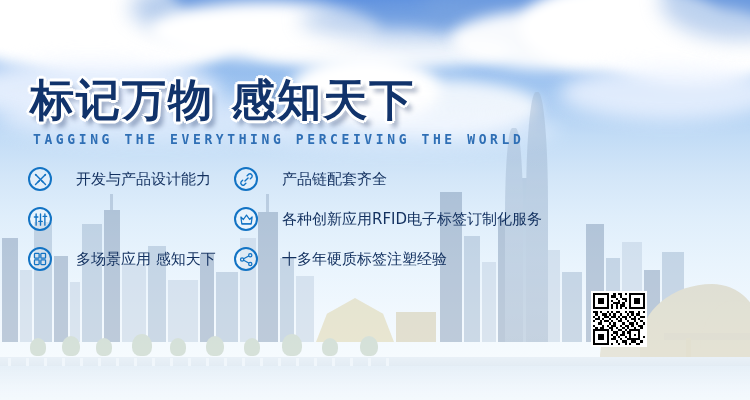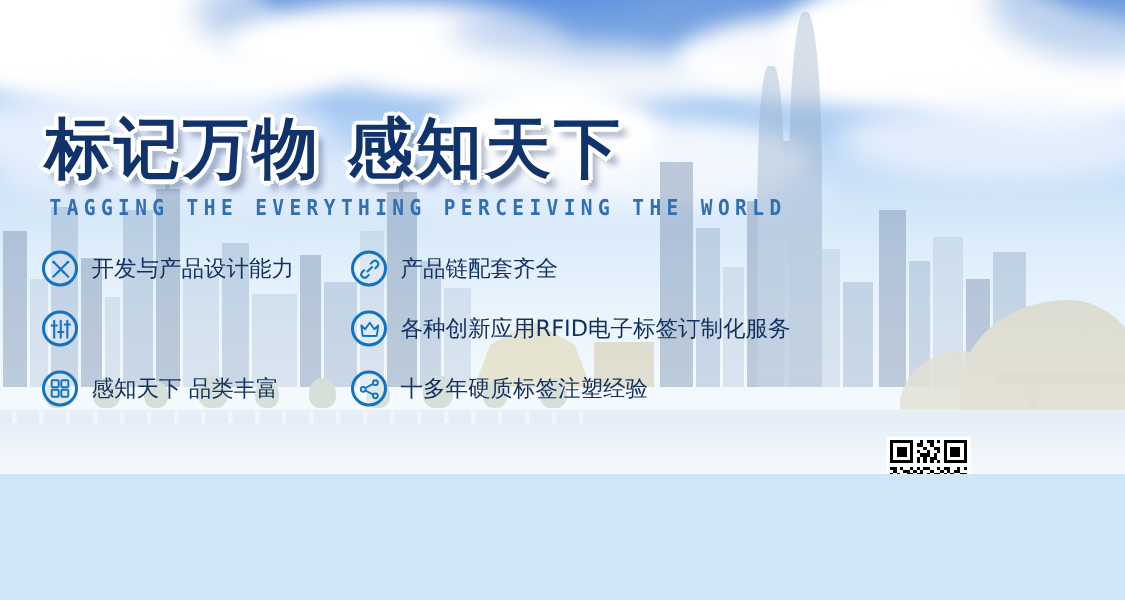--- a/index.html
+++ b/index.html
@@ -2,21 +2,21 @@
 <html><head>
 <meta charset="utf-8">
 <style>
   html,body{margin:0;padding:0;}
   body{
     width:750px;height:400px;overflow:hidden;
     font-family:"Liberation Sans","DejaVu Sans",sans-serif;
     background:#cfe6f7;
   }
   #banner{
-    position:relative;width:750px;height:316px;overflow:hidden;
+    position:relative;width:750px;height:400px;overflow:hidden;
     background:linear-gradient(to bottom,
       #5b8fe0 0%, #6f9fe6 6%, #8ab6ec 14%, #a9cbf2 24%,
       #c2dcf6 34%, #d3e6f8 44%, #dfeefb 54%, #e9f4fd 66%,
       #f1f8fe 78%, #f6fbfe 90%, #f8fcff 100%);
   }
 
   
   .cloudlayer{position:absolute;left:0;top:0;width:750px;height:170px;overflow:hidden;}
   .cl{position:absolute;border-radius:50%;background:#ffffff;filter:blur(7px);}
   .clp{position:absolute;border-radius:50%;background:#eef4ff;filter:blur(9px);}
@@ -66,21 +66,21 @@
   .col.right{left:234px;}
   .feat{display:flex;align-items:center;height:26px;margin-bottom:14px;}
   .ic{
     width:24px;height:24px;flex:0 0 24px;border-radius:50%;
     border:2px solid #1273c4;box-sizing:border-box;
     display:flex;align-items:center;justify-content:center;
     background:rgba(255,255,255,.30);
   }
   .ic svg{display:block;}
   .ftxt{
-    margin-left:9px;font-size:15px;color:#12305f;white-space:nowrap;
+    margin-left:24px;font-size:15px;color:#12305f;white-space:nowrap;
     font-family:"DejaVu Sans","Liberation Sans",sans-serif;font-weight:500;
   }
 
   
   .qrwrap{position:absolute;left:591px;top:291px;width:56px;height:56px;background:#ffffff;padding:0;}
   .qrwrap svg{display:block;}
 </style>
 </head>
 <body>
 
@@ -229,21 +229,21 @@
 
       <div class="feat">
         <span class="ic">
           <svg width="14" height="14" viewBox="0 0 24 24" fill="none" stroke="#1273c4" stroke-width="2.2">
             <rect x="2.5" y="2.5" width="8" height="8" rx="1.2"></rect>
             <rect x="13.5" y="2.5" width="8" height="8" rx="1.2"></rect>
             <rect x="2.5" y="13.5" width="8" height="8" rx="1.2"></rect>
             <rect x="13.5" y="13.5" width="8" height="8" rx="1.2"></rect>
           </svg>
         </span>
-        <span class="ftxt">感知天下  品类丰富</span>
+        <span class="ftxt">多场景应用  感知天下</span>
       </div>
 
     </div>
 
     <div class="col right">
 
       <div class="feat">
         <span class="ic">
           <svg width="15" height="15" viewBox="0 0 24 24" fill="none" stroke="#1273c4" stroke-width="2.2" stroke-linecap="round">
             <path d="M9.5 14.5 L14.5 9.5"></path>

